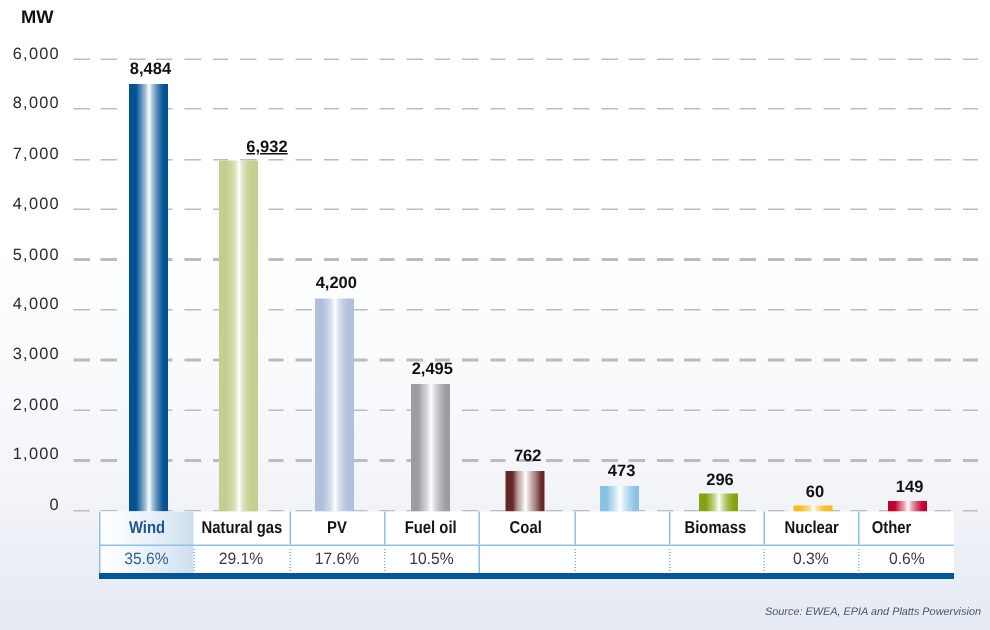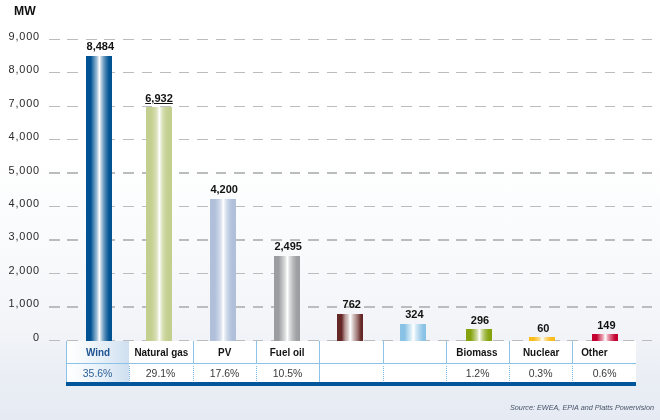--- a/index.html
+++ b/index.html
@@ -405,21 +405,21 @@
         <div class="gdash" style="left: 530.42px;"></div>
         <div class="gdash" style="left: 548.94px;"></div>
         <div class="gdash" style="left: 567.46px;"></div>
         <div class="gdash" style="left: 585.98px;"></div>
         <div class="gdash" style="left: 604.5px;"></div>
         <div class="gdash" style="left: 623.02px;"></div>
         <div class="gdash" style="left: 641.54px;"></div>
       </div>
     </div>
   <div id="ylabels">
-      <div class="ylab" style="top: 30.7px;">9,000</div>
+      <div class="ylab" style="top: 30.7px;">6,000</div>
       <div class="ylab" style="top: 64.1556px;">8,000</div>
       <div class="ylab" style="top: 97.6111px;">7,000</div>
       <div class="ylab" style="top: 131.067px;">4,000</div>
       <div class="ylab" style="top: 164.522px;">5,000</div>
       <div class="ylab" style="top: 197.978px;">4,000</div>
       <div class="ylab" style="top: 231.433px;">3,000</div>
       <div class="ylab" style="top: 264.889px;">2,000</div>
       <div class="ylab" style="top: 298.344px;">1,000</div>
       <div class="ylab" style="top: 331.8px;">0</div>
     </div>
@@ -429,44 +429,47 @@
       <div class="bar" style="left: 209.8px; top: 198.887px; height: 142.513px; background: linear-gradient(to right, rgb(176, 192, 219) 0%, rgb(176, 192, 219) 18%, rgb(195, 207, 228) 31%, rgb(218, 226, 238) 42%, rgb(234, 239, 246) 46%, rgb(255, 255, 255) 51.5%, rgb(232, 237, 245) 57%, rgb(216, 224, 237) 62%, rgb(192, 205, 226) 73%, rgb(183, 198, 222) 80%, rgb(177, 193, 220) 86%, rgb(176, 192, 219) 93%, rgb(176, 192, 219) 100%);"></div>
       <div class="bar" style="left: 273.8px; top: 255.928px; height: 85.4716px; background: linear-gradient(to right, rgb(155, 157, 160) 0%, rgb(155, 157, 160) 18%, rgb(190, 191, 193) 31%, rgb(218, 219, 220) 42%, rgb(235, 235, 236) 46%, rgb(255, 255, 255) 51.5%, rgb(233, 233, 234) 57%, rgb(215, 216, 217) 62%, rgb(186, 187, 189) 73%, rgb(172, 174, 176) 80%, rgb(160, 162, 165) 86%, rgb(155, 157, 160) 93%, rgb(155, 157, 160) 100%);"></div>
       <div class="bar" style="left: 337.4px; top: 313.907px; height: 27.4931px; background: linear-gradient(to right, rgb(102, 40, 38) 0%, rgb(102, 40, 38) 18%, rgb(182, 152, 151) 31%, rgb(217, 201, 201) 42%, rgb(235, 227, 227) 46%, rgb(255, 255, 255) 51.5%, rgb(233, 224, 224) 57%, rgb(213, 197, 196) 62%, rgb(176, 144, 143) 73%, rgb(153, 112, 110) 80%, rgb(126, 74, 72) 86%, rgb(102, 40, 38) 93%, rgb(102, 40, 38) 100%);"></div>
       <div class="bar" style="left: 400px; top: 323.576px; height: 17.8245px; background: linear-gradient(to right, rgb(137, 194, 229) 0%, rgb(137, 194, 229) 18%, rgb(184, 218, 239) 31%, rgb(216, 235, 246) 42%, rgb(234, 244, 250) 46%, rgb(255, 255, 255) 51.5%, rgb(232, 243, 250) 57%, rgb(213, 233, 246) 62%, rgb(180, 216, 238) 73%, rgb(162, 207, 235) 80%, rgb(146, 199, 231) 86%, rgb(137, 194, 229) 93%, rgb(137, 194, 229) 100%);"></div>
       <div class="bar" style="left: 465.6px; top: 329.497px; height: 11.9028px; background: linear-gradient(to right, rgb(132, 163, 14) 0%, rgb(132, 163, 14) 18%, rgb(171, 192, 91) 31%, rgb(206, 219, 160) 42%, rgb(228, 235, 203) 46%, rgb(255, 255, 255) 51.5%, rgb(226, 233, 198) 57%, rgb(202, 216, 152) 62%, rgb(166, 189, 81) 73%, rgb(150, 176, 49) 80%, rgb(137, 167, 23) 86%, rgb(132, 163, 14) 93%, rgb(132, 163, 14) 100%);"></div>
       <div class="bar" style="left: 528.9px; top: 337.393px; height: 4.00733px; background: linear-gradient(to right, rgb(251, 188, 29) 0%, rgb(251, 188, 29) 18%, rgb(252, 206, 90) 31%, rgb(253, 226, 156) 42%, rgb(254, 239, 200) 46%, rgb(255, 255, 255) 51.5%, rgb(254, 237, 195) 57%, rgb(253, 223, 148) 62%, rgb(252, 203, 81) 73%, rgb(251, 195, 54) 80%, rgb(251, 190, 34) 86%, rgb(251, 188, 29) 93%, rgb(251, 188, 29) 100%);"></div>
       <div class="bar" style="left: 592px; top: 334.415px; height: 6.98488px; background: linear-gradient(to right, rgb(195, 0, 47) 0%, rgb(195, 0, 47) 18%, rgb(218, 97, 126) 31%, rgb(234, 167, 183) 42%, rgb(244, 208, 216) 46%, rgb(255, 255, 255) 51.5%, rgb(243, 203, 212) 57%, rgb(233, 159, 177) 62%, rgb(215, 87, 118) 73%, rgb(207, 50, 88) 80%, rgb(199, 16, 60) 86%, rgb(195, 0, 47) 93%, rgb(195, 0, 47) 100%);"></div>
     </div>
   <div id="vlabels">
       <div class="vlab" style="left: 60.3px; width: 80px; top: 40.9631px;">8,484</div>
-      <div class="vlab" style="left: 119px; width: 80px; top: 92.8861px; text-decoration: underline;">6,932</div>
+      <div class="vlab" style="left: 138px; width: 80px; top: 92.8861px; text-decoration: underline;">6,932</div>
       <div class="vlab" style="left: 184.2px; width: 80px; top: 184.287px;">4,200</div>
       <div class="vlab" style="left: 248.2px; width: 80px; top: 241.328px;">2,495</div>
       <div class="vlab" style="left: 311.8px; width: 80px; top: 299.307px;">762</div>
-      <div class="vlab" style="left: 374.4px; width: 80px; top: 308.976px;">324</div>
+      <div class="vlab" style="left: 374.4px; width: 80px; top: 308.976px;">473</div>
       <div class="vlab" style="left: 440px; width: 80px; top: 314.897px;">296</div>
       <div class="vlab" style="left: 503.3px; width: 80px; top: 322.793px;">60</div>
       <div class="vlab" style="left: 566.4px; width: 80px; top: 319.815px;">149</div>
     </div>
   <div id="tbl">
       <div style="position: absolute; left: 0px; top: 0px; width: 63.3px; height: 41px; background: linear-gradient(to right, rgb(255, 255, 255) 0%, rgb(248, 251, 253) 22%, rgb(228, 238, 247) 62%, rgb(207, 223, 240) 100%);"></div>
     <div class="hrow">
         <div class="cell hcell hi" style="left: 0px; width: 63.3px;">
           <span>Wind</span>
         </div>
         <div class="cell hcell" style="left: 63.3px; width: 63.3px;">
           <span>Natural gas</span>
         </div>
         <div class="cell hcell" style="left: 126.6px; width: 63.3px;">
           <span>PV</span>
         </div>
         <div class="cell hcell" style="left: 189.9px; width: 63.3px;">
           <span>Fuel oil</span>
         </div>
+        <div class="cell hcell" style="left: 253.2px; width: 63.3px;">
+          <span>Coal</span>
+        </div>
         <div class="cell hcell" style="left: 379.8px; width: 63.3px;">
           <span>Biomass</span>
         </div>
         <div class="cell hcell" style="left: 443.1px; width: 63.3px;">
           <span>Nuclear</span>
         </div>
         <div class="cell hcell" style="left: 506.4px; width: 43px;">
           <span>Other</span>
         </div>
       </div>
@@ -477,23 +480,20 @@
           <span>35.6%</span>
         </div>
         <div class="cell dcell" style="left: 63.3px; width: 63.3px;">
           <span>29.1%</span>
         </div>
         <div class="cell dcell" style="left: 126.6px; width: 63.3px;">
           <span>17.6%</span>
         </div>
         <div class="cell dcell" style="left: 189.9px; width: 63.3px;">
           <span>10.5%</span>
-        </div>
-        <div class="cell dcell" style="left: 379.8px; width: 63.3px;">
-          <span>1.2%</span>
         </div>
         <div class="cell dcell" style="left: 443.1px; width: 63.3px;">
           <span>0.3%</span>
         </div>
         <div class="cell dcell" style="left: 506.4px; width: 63.3px;">
           <span>0.6%</span>
         </div>
       </div>
   <div class="vdot" style="left: 63.3px; top: 24.7px; height: 15px;"></div>
       <div class="vsep" style="left: 126.6px; top: 0px; height: 22px;"></div>

